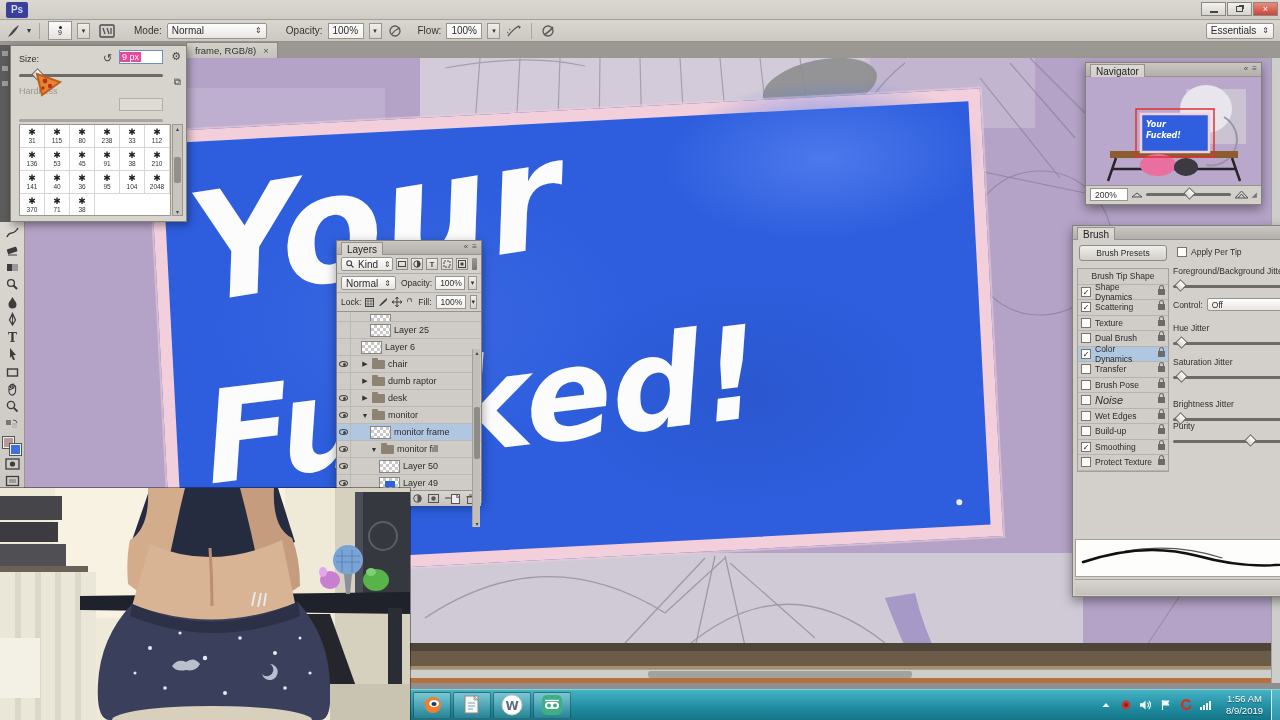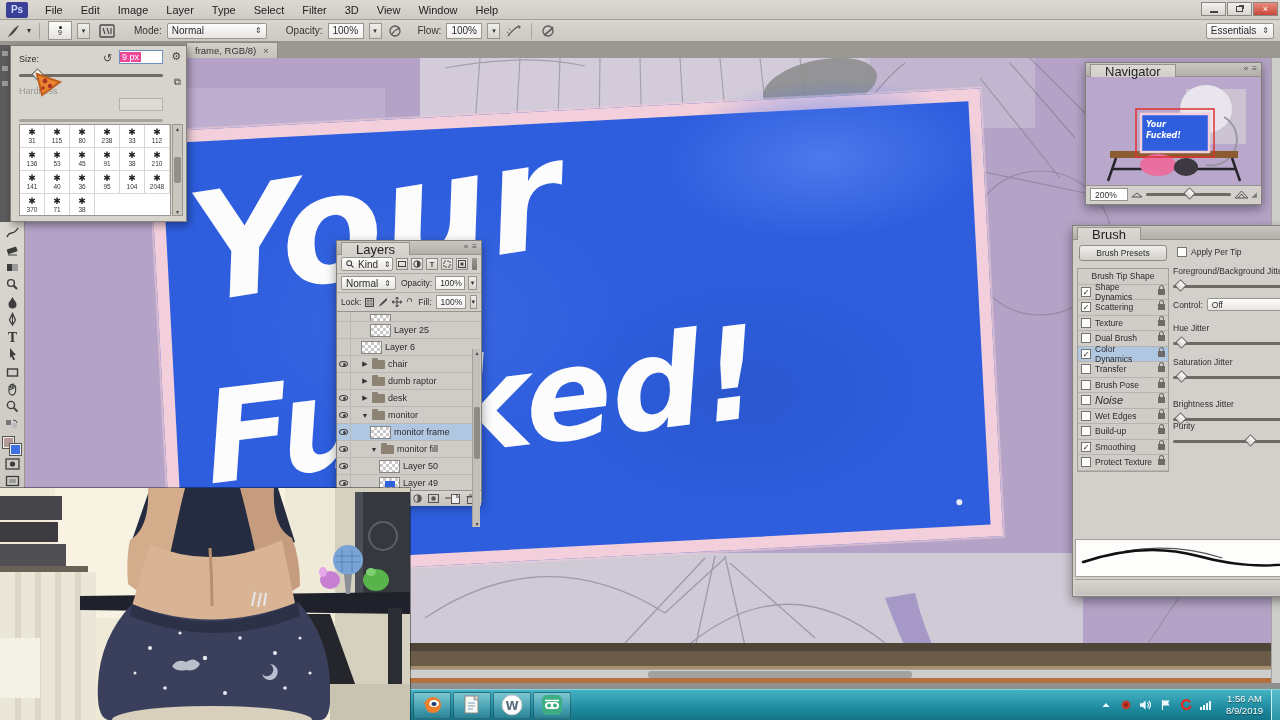--- a/index.html
+++ b/index.html
@@ -49,21 +49,21 @@
 #bp-sthumb{width:7px;height:26px;background:#93908a;border-radius:2px}
 
 #tools{left:0;top:222px;width:25px;height:268px;background:linear-gradient(#dbd8d2,#ccc9c3);border-right:1px solid #9a978f;z-index:4;display:flex;flex-direction:column;align-items:center;padding-top:2px}
 .tool{width:21px;height:19px;display:flex;align-items:center;justify-content:center}
 #swatches{position:relative;width:22px;height:22px;margin-top:2px}
 #fgsw{position:absolute;left:1px;top:1px;width:13px;height:13px;background:#b59a98;border:1px solid #555;box-shadow:0 0 0 1px #eee inset}
 #bgsw{position:absolute;left:8px;top:8px;width:13px;height:13px;background:#3f6fe0;border:1px solid #555;box-shadow:0 0 0 1px #eee inset}
 
 .panel{position:absolute;background:#d3d0cb;border:1px solid #83807a;box-shadow:0 4px 10px rgba(0,0,0,.4)}
 .phead{height:14px;background:linear-gradient(#cac7c2,#b2afaa);border-bottom:1px solid #96938d;position:relative;font-size:9px}
-.ptab{position:absolute;left:4px;top:1px;bottom:-1px;padding:0 14px;background:linear-gradient(#dcd9d4,#d3d0cb);border:1px solid #96938d;border-bottom:none;font-size:13px;line-height:13px;color:#222}
+.ptab{position:absolute;left:4px;top:1px;bottom:-1px;padding:0 5px;background:linear-gradient(#dcd9d4,#d3d0cb);border:1px solid #96938d;border-bottom:none;font-size:10px;line-height:13px;color:#222}
 .phead .hicons{position:absolute;right:3px;top:1px;font-size:8px;color:#4a4a4a;letter-spacing:1px}
 
 #layers{left:336px;top:240px;width:146px;height:263px;z-index:14;font-size:9px}
 .lrow{display:flex;align-items:center;gap:3px;height:17px;border-bottom:1px solid #bcb9b4;padding-right:2px}
 .eyecell{width:14px;height:100%;border-right:1px solid #bcb9b4;display:flex;align-items:center;justify-content:center;flex:none}
 .eye{width:9px;height:6px;border:1px solid #3f3f3f;border-radius:50%;position:relative}
 .eye:after{content:"";position:absolute;left:2.5px;top:1px;width:3px;height:3px;background:#3f3f3f;border-radius:50%}
 .thumb{width:21px;height:13px;border:1px solid #8a8782;flex:none;background-color:#fff;background-image:linear-gradient(45deg,#c9c9c9 25%,transparent 25%,transparent 75%,#c9c9c9 75%),linear-gradient(45deg,#c9c9c9 25%,transparent 25%,transparent 75%,#c9c9c9 75%);background-size:6px 6px;background-position:0 0,3px 3px;position:relative}
 .thumb.blue:after{content:"";position:absolute;left:5px;top:3px;width:10px;height:6px;background:#2f62de}
 .folder{width:13px;height:9px;background:#8d8372;border-radius:1px;position:relative;flex:none}
@@ -145,33 +145,20 @@
 
   <div id="tabbar" class="abs">
     <div id="doctab">
       <span>frame, RGB/8)</span>
       <span style="color:#555">×</span>
     </div>
   </div>
 
   <div id="menubar" class="abs">
     <div id="pslogo">Ps</div>
-    <div id="menu" style="display:flex">
-        <span class="menu-item">File</span>
-        <span class="menu-item">Edit</span>
-        <span class="menu-item">Image</span>
-        <span class="menu-item">Layer</span>
-        <span class="menu-item">Type</span>
-        <span class="menu-item">Select</span>
-        <span class="menu-item">Filter</span>
-        <span class="menu-item">3D</span>
-        <span class="menu-item">View</span>
-        <span class="menu-item">Window</span>
-        <span class="menu-item">Help</span>
-      </div>
     <div id="winbtns">
       <div class="wbtn">
           <div class="wb-min"></div>
         </div>
       <div class="wbtn">
           <div class="wb-res"></div>
         </div>
       <div class="wbtn close">×</div>
     </div>
   </div>

